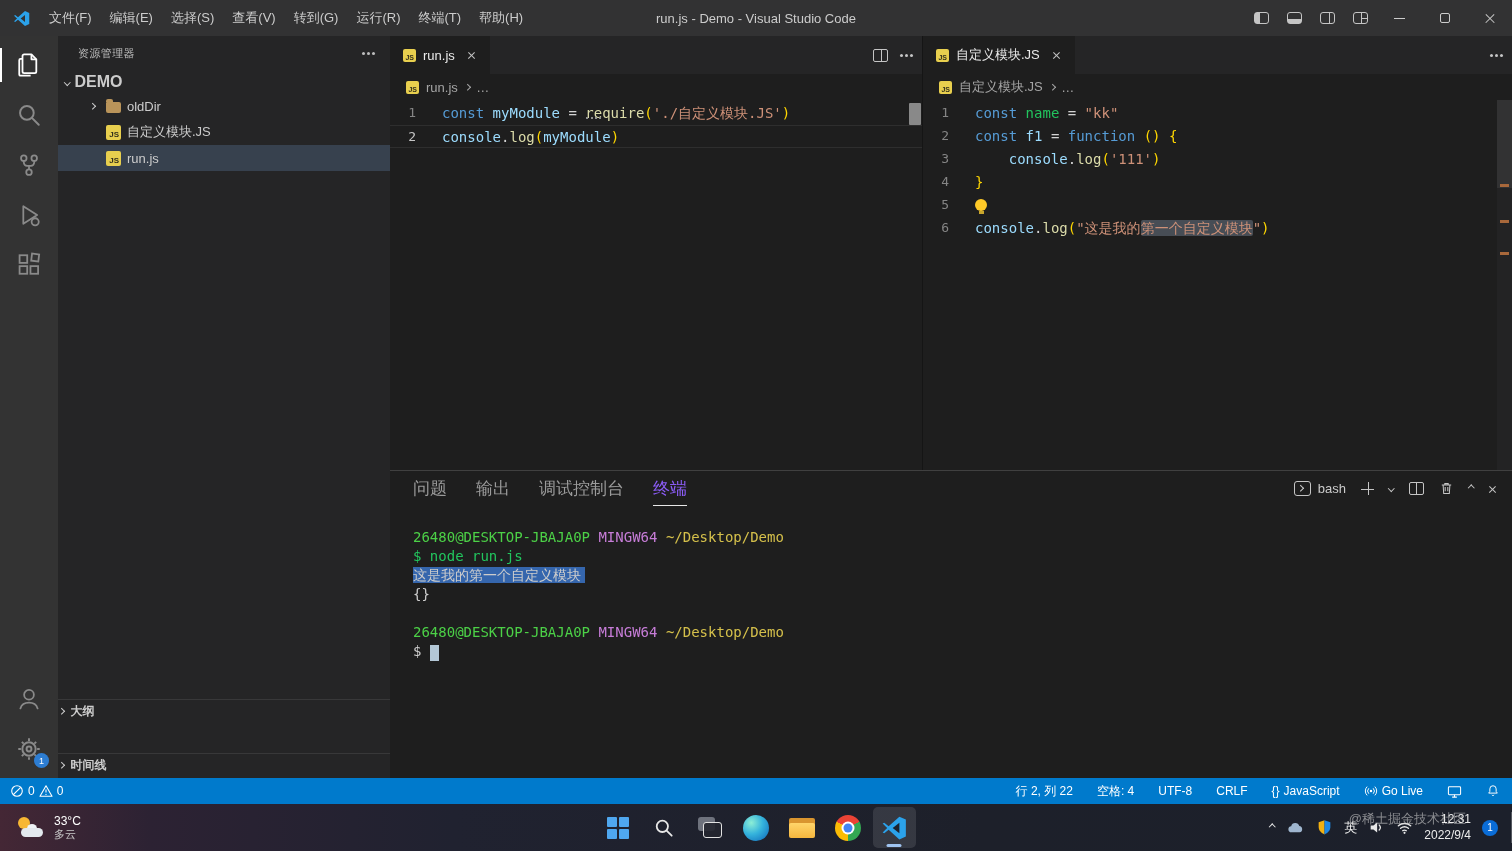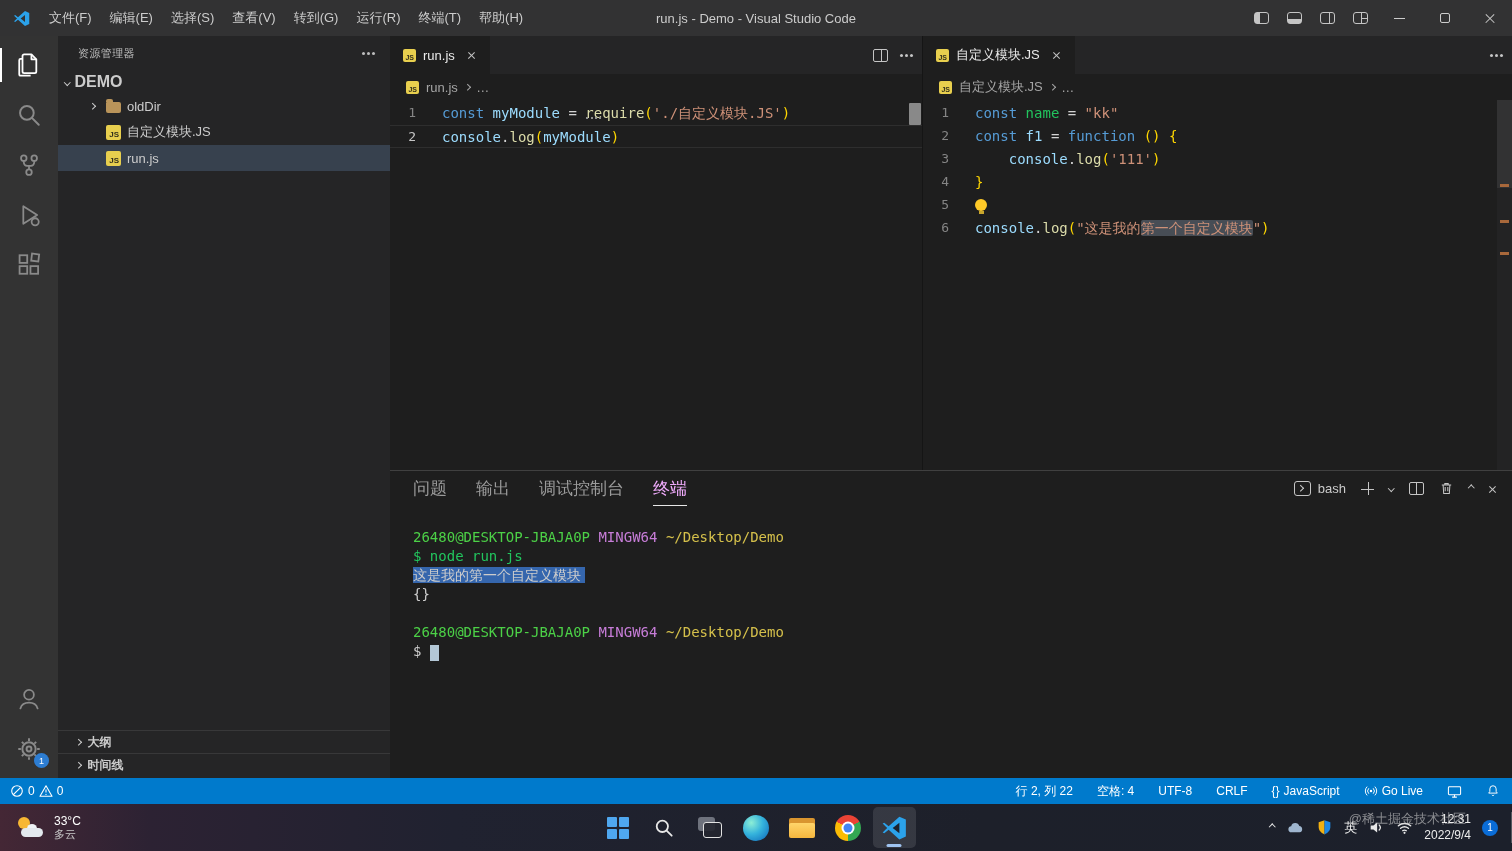--- a/index.html
+++ b/index.html
@@ -53,22 +53,22 @@
     font-size:9px;display:flex;align-items:center;justify-content:center;}
 
   .sidebar{width:332px;background:#252526;color:#cccccc;position:relative;flex:0 0 auto;font-size:13px;}
   .sb-header{height:35px;display:flex;align-items:center;padding:0 20px;font-size:11px;color:#bdbdbd;letter-spacing:.4px;}
   .sb-header .kebab{margin-left:auto;}
   .sb-root{height:22px;display:flex;align-items:center;gap:5px;padding-left:7px;font-size:16px;font-weight:bold;color:#cccccc;}
   .tree-row{height:26px;display:flex;align-items:center;gap:6px;padding-left:26px;}
   .tree-row.selected{background:#37414e;}
   .twistie{width:16px;display:flex;justify-content:center;color:#cccccc;flex:0 0 auto;}
   .sb-bottom{position:absolute;left:0;right:0;bottom:2px;}
-  .sb-panelrow{height:23px;display:flex;align-items:center;gap:7px;padding-left:18px;font-weight:bold;font-size:12px;
-    border-top:1px solid rgba(255,255,255,0.09);}
+  .sb-panelrow{height:23px;display:flex;align-items:center;gap:7px;padding-left:1px;font-weight:bold;font-size:12px;
+    border-top:1px solid rgba(255,255,255,0.09);margin-top:31px;}
 
   .main{flex:1;display:flex;flex-direction:column;min-width:0;}
   .editor-row{height:434px;display:flex;}
   .egroup{position:relative;display:flex;flex-direction:column;background:#1e1e1e;}
   .egroup.left{width:532px;}
   .egroup.right{flex:1;border-left:1px solid #151515;}
   .tabbar{height:38px;background:#252526;display:flex;align-items:stretch;}
   .tab{display:flex;align-items:center;gap:7px;padding:0 9px 0 13px;background:#1e1e1e;color:#eaeaea;font-size:13px;}
   .tab-close{width:19px;height:19px;display:flex;align-items:center;justify-content:center;border-radius:4px;color:#c0c0c0;}
   .tabbar-actions{margin-left:auto;display:flex;align-items:center;gap:17px;padding-right:14px;color:#c5c5c5;}
@@ -88,21 +88,21 @@
   .bulb::after{content:"";position:absolute;left:3.5px;bottom:-3px;width:5px;height:3px;background:#c8a62d;}
   .mini-slider{position:absolute;top:3px;right:1px;width:12px;height:22px;background:rgba(255,255,255,0.48);border-radius:1px;}
   .overview{position:absolute;top:0;right:0;width:15px;height:100%;background:rgba(40,40,42,0.5);}
   .ov-slider{position:absolute;top:0;right:0;width:15px;height:88px;background:rgba(120,120,120,0.18);}
   .ov-mark{position:absolute;right:3px;width:9px;height:3px;background:#a8683b;}
 
   
   .panel{height:308px;background:#1e1e1e;border-top:1px solid #404040;display:flex;flex-direction:column;position:relative;}
   .panel-header{height:35px;display:flex;align-items:center;padding-left:23px;position:relative;flex:0 0 auto;}
   .panel-tab{margin-right:29px;height:100%;display:flex;align-items:center;font-size:17px;color:#9b9b9b;border-bottom:1px solid transparent;}
-  .panel-tab.active{color:#f0abfc;border-bottom-color:#e7e7e7;font-family:Liberation Mono, monospace;}
+  .panel-tab.active{color:#8b5cf6;border-bottom-color:#e7e7e7;font-family:Liberation Mono, monospace;}
   .panel-actions{position:absolute;right:15px;top:0;height:100%;display:flex;align-items:center;gap:15px;color:#c5c5c5;}
   .term-sel{display:flex;align-items:center;gap:7px;font-size:13px;color:#cccccc;}
   .tglyph{width:17px;height:15px;border:1.1px solid #c5c5c5;border-radius:3px;display:flex;align-items:center;padding-left:3.5px;}
   .plus-icon{position:relative;width:13px;height:13px;display:inline-block;}
   .plus-icon::before{content:"";position:absolute;left:0;top:50%;width:100%;height:1.3px;background:#c5c5c5;}
   .plus-icon::after{content:"";position:absolute;top:0;left:50%;height:100%;width:1.3px;background:#c5c5c5;}
   .term-body{flex:1;padding:22px 0 0 23px;font-family:"DejaVu Sans Mono","Liberation Mono",monospace;font-size:14px;color:#cccccc;}
   .term-line{height:19px;line-height:19px;white-space:pre;}
   .tsel{background:#3566ad;padding-right:4px;}
   .tcursor{display:inline-block;width:9px;height:16px;background:#b3c7d6;vertical-align:-3px;}

